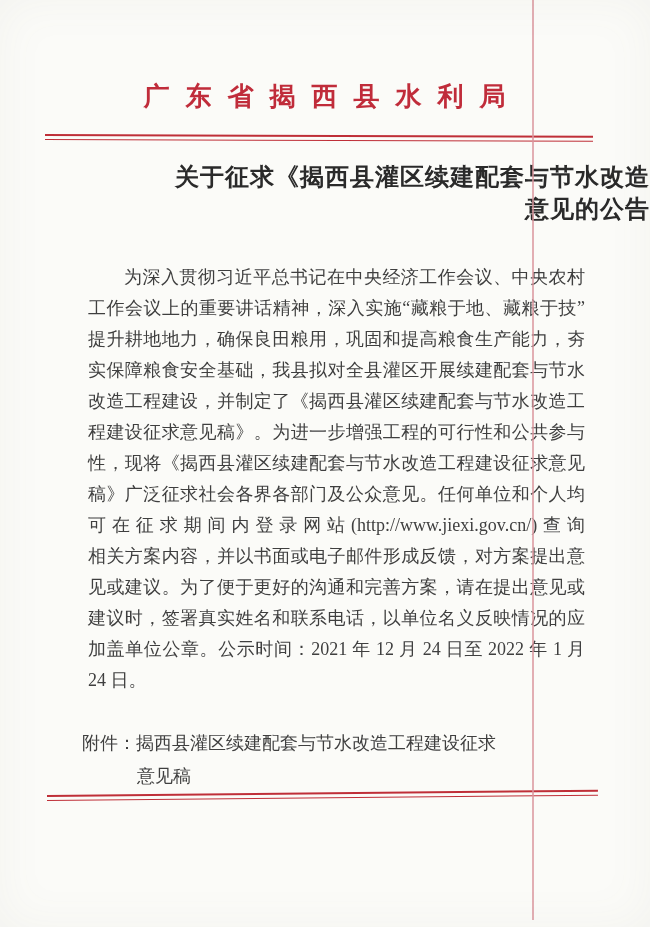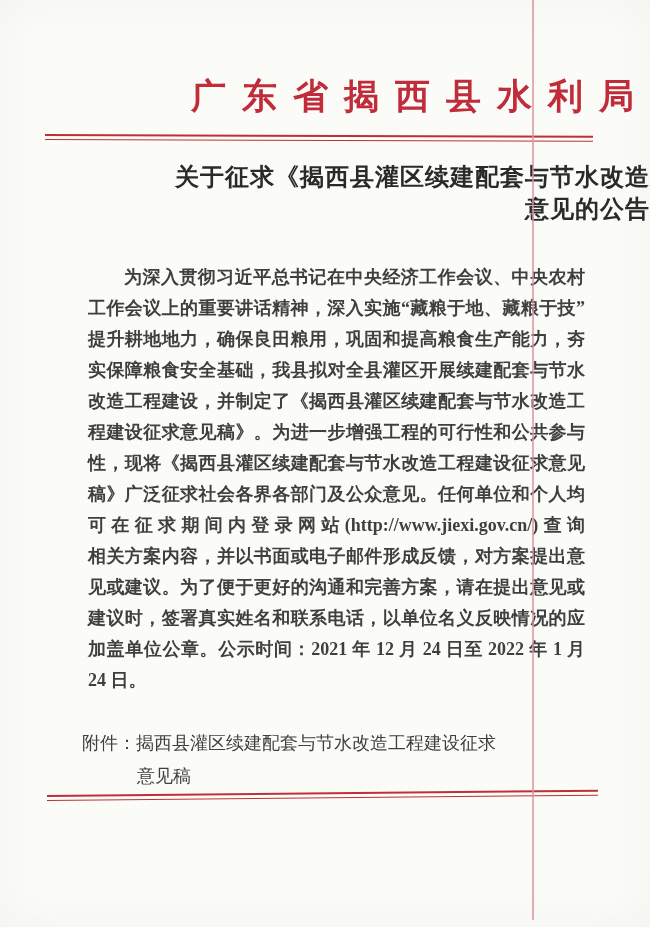--- a/index.html
+++ b/index.html
@@ -28,22 +28,22 @@
     position: absolute;
     top: 0;
     left: 532px;
     width: 1.5px;
     height: 920px;
     background: var(--fold, #d9949c);
     opacity: 0.75;
   }
   .agency {
     margin-top: 74px;
-    text-align: right;
-    font-size: 35px;
+    text-align: center;
+    font-size: 26px;
     line-height: 46px;
     font-weight: 700;
     letter-spacing: 16px;
     padding-left: 15px; 
     color: var(--accent, #c02c3a);
     white-space: nowrap;
   }
   .rule {
     border-top: 2.5px solid var(--rule, #bf2f38);
     border-bottom: 1.8px solid var(--rule, #bf2f38);
@@ -66,21 +66,20 @@
     line-height: 32px;
     font-weight: 700;
     letter-spacing: 1px;
     color: #2a2a2a;
   }
   .bodytext {
     margin: 37px 65px 0 88px;
     font-size: 18px;
     line-height: 31px;
     color: var(--ink, #3f3f3f);
-    font-weight: bold;
   }
   .body-line {
     text-align: justify;
     text-align-last: justify;
     white-space: nowrap;
   }
   .body-line.first {
     padding-left: 36px; 
   }
   .body-line.last {

